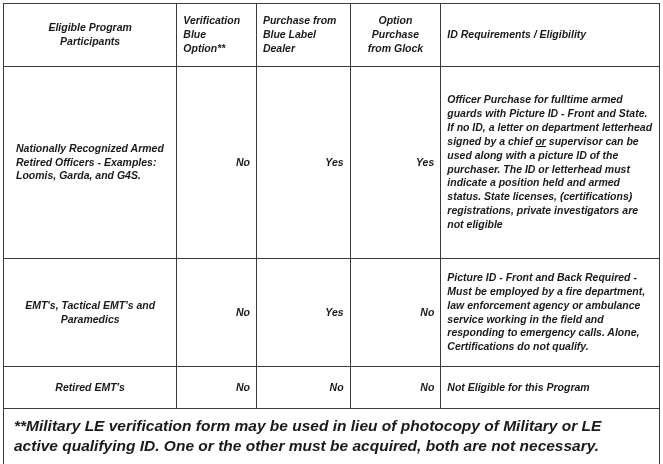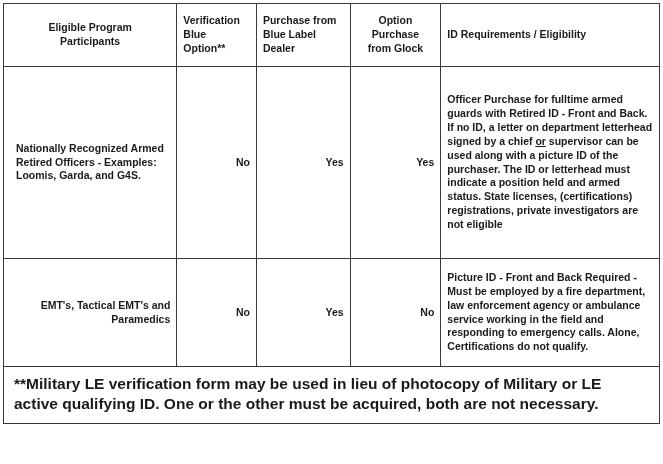--- a/index.html
+++ b/index.html
@@ -13,20 +13,21 @@
     font-family: "Liberation Sans", sans-serif;
     color: #1a1a1a;
     overflow: hidden;
   }
   .page {
     width: 663px;
     height: 464px;
     box-sizing: border-box;
     padding: 3px 3px 3px 3px;
     background: #ffffff;
+    font-style: italic;
   }
   table.eligibility {
     border-collapse: collapse;
     width: 657px;
     table-layout: fixed;
   }
   table.eligibility td, table.eligibility th {
     border: 1px solid #3a3a3a;
     vertical-align: middle;
     padding: 4px 6px;
@@ -54,21 +55,21 @@
     text-align: center;
   }
   .head-inner {
     display: block;
   }
   .head-line {
     display: block;
   }
 
   td.participants {
-    text-align: right;
+    text-align: center;
     font-weight: bold;
     font-size: 10.5px;
     padding: 6px 10px;
   }
   td.participants.leftish {
     text-align: left;
     padding-left: 12px;
   }
   td.yesno {
     text-align: right;
@@ -153,26 +154,33 @@
           </span>
         </th>
       </tr>
     </thead>
     <tbody>
       <tr class="row1">
         <td class="participants leftish">Nationally Recognized Armed Retired Officers - Examples: Loomis, Garda, and G4S.</td>
         <td class="yesno">No</td>
         <td class="yesno">Yes</td>
         <td class="yesno">Yes</td>
-        <td class="idreq"><span>Officer Purchase for fulltime armed guards with Retired ID - Front and Back.
+        <td class="idreq"><span>Officer Purchase for fulltime armed guards with Picture ID - Front and State.
 If no ID, a letter on department letterhead signed by a chief </span><span class="u-underline">or</span><span> supervisor can be used along with a picture ID of the purchaser. The ID or letterhead must indicate a position held and armed status. State licenses, (certifications) registrations, private investigators are not eligible</span></td>
       </tr>
       <tr class="row2">
         <td class="participants">EMT's, Tactical EMT's and Paramedics</td>
         <td class="yesno">No</td>
         <td class="yesno">Yes</td>
         <td class="yesno">No</td>
         <td class="idreq middlev">Picture ID - Front and Back Required - Must be employed by a fire department, law enforcement agency or ambulance service working in the field and responding to emergency calls. Alone, Certifications do not qualify.</td>
       </tr>
+      <tr class="row3">
+        <td class="participants">Retired EMT's</td>
+        <td class="yesno">No</td>
+        <td class="yesno">No</td>
+        <td class="yesno">No</td>
+        <td class="idreq middlev">Not Eligible for this Program</td>
+      </tr>
     </tbody>
   </table>
   <div class="footer-note">**Military LE verification form may be used in lieu of photocopy of Military or LE active qualifying ID. One or the other must be acquired, both are not necessary.</div>
 </div>
 
 </body></html>

